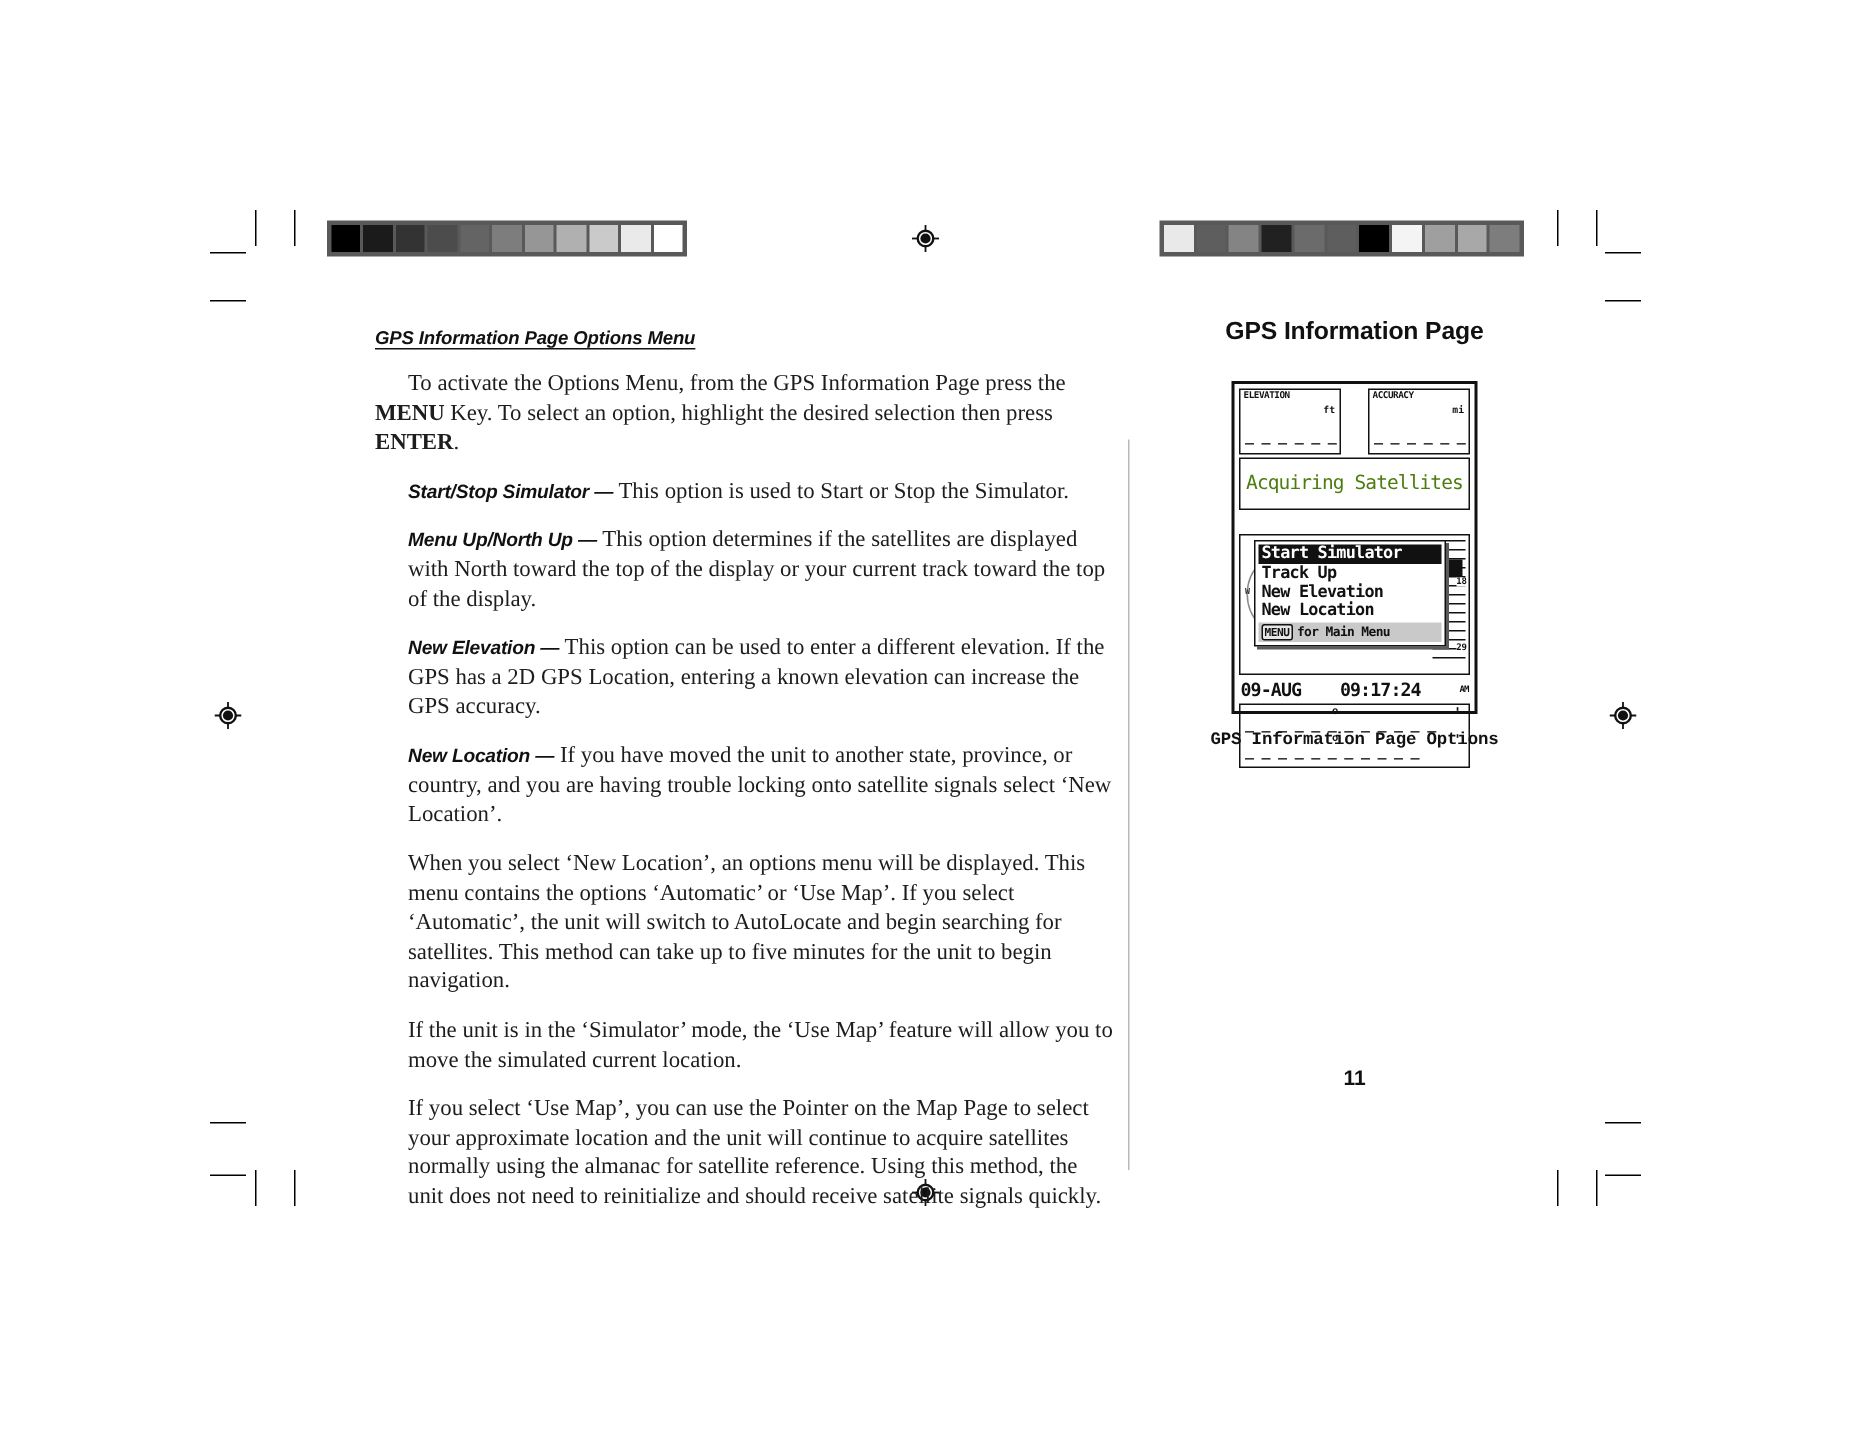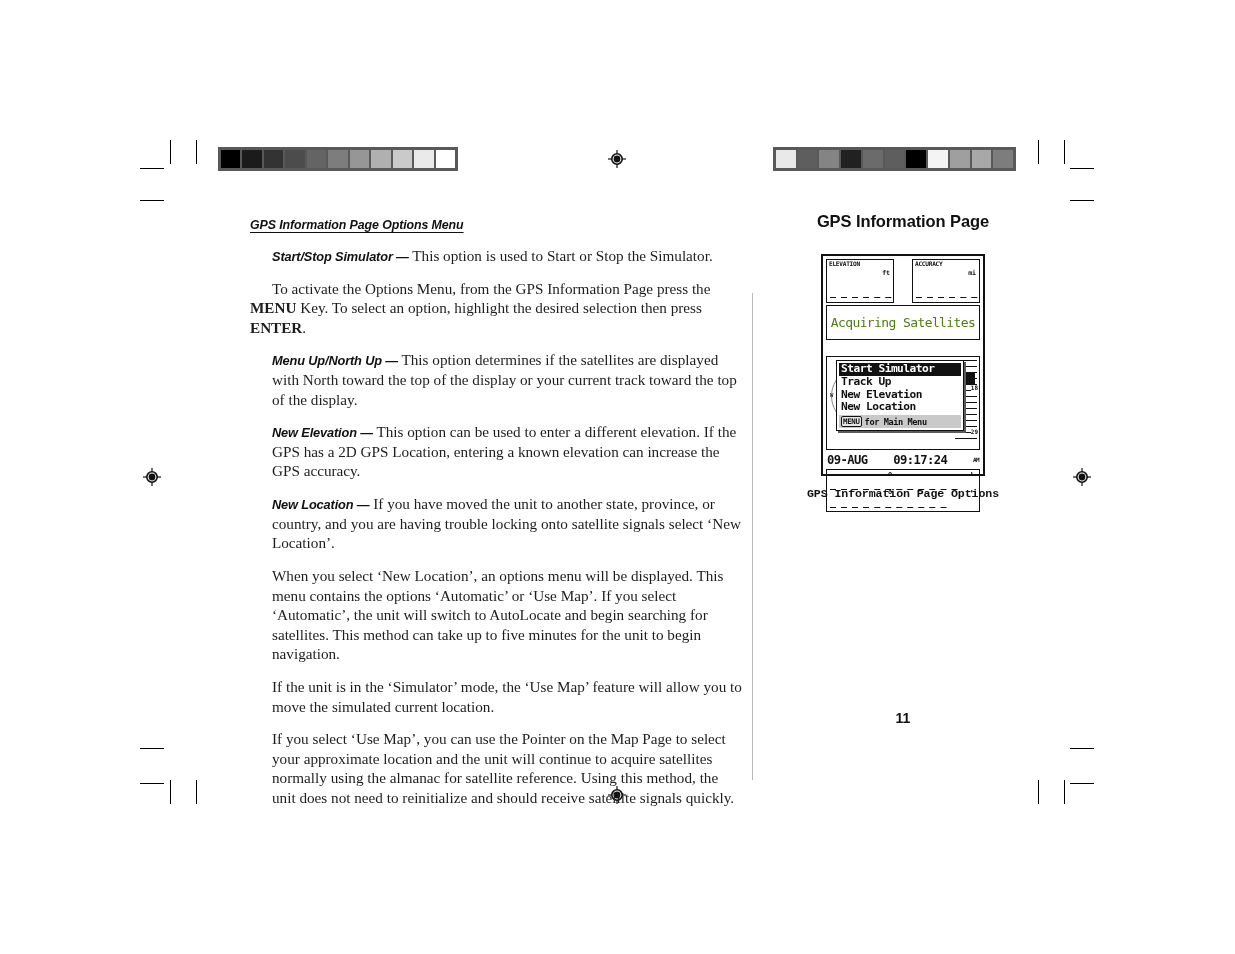--- a/index.html
+++ b/index.html
@@ -451,23 +451,23 @@
     <div class="sw" style="background: rgb(244, 244, 244);"></div>
     <div class="sw" style="background: rgb(159, 159, 159);"></div>
     <div class="sw" style="background: rgb(168, 168, 168);"></div>
     <div class="sw" style="background: rgb(125, 125, 125);"></div>
   </div>
 
 <div class="left-col">
 
   <div class="sec-head">GPS Information Page Options Menu</div>
 
+  <p class="body indent"><span>To activate the Options Menu, from the GPS Information Page press the </span><b class="key">MENU</b><span> Key. To select an option, highlight the desired selection then press </span><b class="key">ENTER</b><span>.</span></p>
+
   <p class="body opt"><span class="optname">Start/Stop Simulator —</span><span> This option is used to Start or Stop the Simulator.</span></p>
-
-  <p class="body indent"><span>To activate the Options Menu, from the GPS Information Page press the </span><b class="key">MENU</b><span> Key. To select an option, highlight the desired selection then press </span><b class="key">ENTER</b><span>.</span></p>
 
   <p class="body opt"><span class="optname">Menu Up/North Up —</span><span> This option determines if the satellites are displayed with North toward the top of the display or your current track toward the top of the display.</span></p>
 
   <p class="body opt"><span class="optname">New Elevation —</span><span> This option can be used to enter a different elevation.  If the GPS has a 2D GPS Location, entering a known elevation can increase the GPS accuracy.</span></p>
 
   <p class="body opt"><span class="optname">New Location —</span><span>  If you have moved the unit to another state, province, or country, and you are having trouble locking onto satellite signals select ‘New Location’.</span></p>
 
   <p class="body opt">When you select ‘New Location’, an options menu will be displayed.  This menu contains the options ‘Automatic’ or ‘Use Map’.  If you select ‘Automatic’, the unit will switch to AutoLocate and begin searching for satellites. This method can take up to five minutes for the unit to begin navigation.</p>
   <p class="body opt">If the unit is in the ‘Simulator’ mode, the ‘Use Map’ feature will allow you to move the simulated current location.</p>
   <p class="body opt">If you select ‘Use Map’, you can use the Pointer on the Map Page to select your approximate location and the unit will continue to acquire satellites normally using the almanac for satellite reference.  Using this method, the unit does not need to reinitialize and should receive satellite signals quickly.</p>

